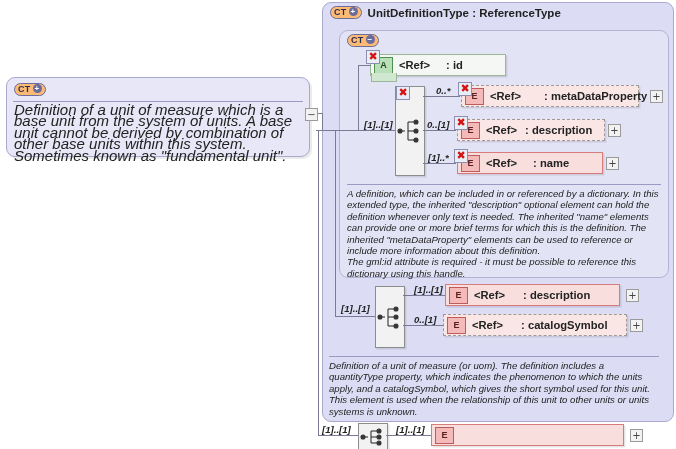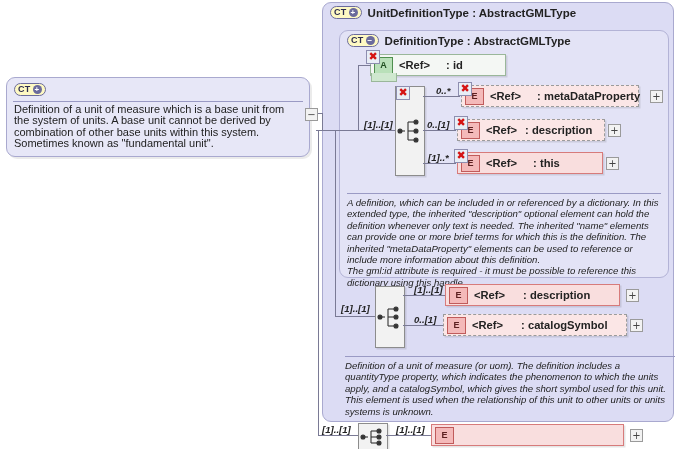--- a/index.html
+++ b/index.html
@@ -16,22 +16,22 @@
     background:#dcdcf4;border:1px solid #a9a9cf;border-radius:9px;
   }
   .typebox.inner{
     background:#e3e3f6;border:1px solid #b3b3d6;border-radius:9px;
   }
   .type-title{
     position:absolute;display:flex;align-items:center;gap:6px;
     font-weight:bold;font-size:11.5px;color:#222;white-space:nowrap;
   }
   .ct-badge{
-    display:inline-flex;align-items:center;gap:2px;
-    background:#fef9c3;border:1.4px solid #6b6b9c;border-radius:7px;
+    display:inline-flex;align-items:flex-start;gap:2px;
+    background:#fdba74;border:1.4px solid #6b6b9c;border-radius:7px;
     padding:0px 3px;font-size:9px;font-weight:bold;color:#2b2b50;
     line-height:11px;letter-spacing:.3px;
   }
   .ct-badge .pm{
     display:inline-flex;align-items:center;justify-content:center;
     width:9px;height:9px;border-radius:50%;
     background:#6b6b9c;color:#fff;font-size:8px;line-height:9px;font-weight:bold;
   }
 
   
@@ -126,44 +126,43 @@
     position:absolute;background:#e7e7f7;border:1px solid #a9a9cf;border-radius:9px;
     box-shadow:2px 2px 0 rgba(0,0,0,.08);
   }
   .rootbox .hdr{
     position:absolute;left:7px;top:5px;display:flex;align-items:center;gap:6px;
     font-weight:bold;font-size:11.5px;color:#222;white-space:nowrap;
   }
   .rootbox .rule{position:absolute;left:6px;right:6px;top:23px;height:1px;background:#9a9ac4;}
   .rootbox .doc{
     position:absolute;left:7px;right:7px;top:26px;
-    font-size:11px;line-height:11.4px;color:#222;
+    font-style:italic;font-size:15px;line-height:11.4px;color:#222;
   }
 </style>
 </head>
 <body>
 
 <div class="typebox abs" style="left:322px;top:2px;width:352px;height:420px;"></div>
 
 <div class="type-title" style="left:330px;top:6px;">
   <span class="ct-badge">
     <span>CT</span>
       <span class="pm">+</span>
   </span>
-  <span>UnitDefinitionType : AbstractGMLType</span>
+  <span>UnitDefinitionType : ReferenceType</span>
 </div>
 
 <div class="typebox inner abs" style="left:339px;top:30px;width:330px;height:248px;"></div>
 
 <div class="type-title" style="left:347px;top:34px;">
   <span class="ct-badge">
     <span>CT</span>
       <span class="pm">−</span>
   </span>
-  <span>DefinitionType : AbstractGMLType</span>
 </div>
 
 <div class="node attr abs" style="left:370px;top:54px;width:136px;">
   <span class="icon-a">
       <span>A</span>
     </span>
   <span class="labels">
     <span class="ref">&lt;Ref&gt;</span>
     <span class="nm" style="margin-left:16px;">: id</span>
   </span>
@@ -196,21 +195,21 @@
 <div class="ln lnh" style="left:423px;top:96px;width:37px;"></div>
 <div class="ln lnh" style="left:423px;top:130px;width:33px;"></div>
 <div class="ln lnh" style="left:423px;top:163px;width:33px;"></div>
 
 <div class="node elem opt abs" style="left:461px;top:85px;width:178px;">
   <span class="icon-e">
       <span>E</span>
     </span>
   <span class="labels">
     <span class="ref">&lt;Ref&gt;</span>
-    <span class="nm" style="margin-left:16px;">: metaDataProperty</span>
+    <span class="nm" style="margin-left:23px;">: metaDataProperty</span>
   </span>
 </div>
 <div class="badge-x" style="left:458px;top:82px;">✖</div>
 <div class="plusbtn" style="left:650px;top:90px;">+</div>
 <div class="card" style="left:436px;top:85px;">0..*</div>
 
 <div class="node elem opt abs" style="left:457px;top:119px;width:148px;">
   <span class="icon-e">
       <span>E</span>
     </span>
@@ -222,28 +221,28 @@
 <div class="badge-x" style="left:454px;top:116px;">✖</div>
 <div class="plusbtn" style="left:608px;top:124px;">+</div>
 <div class="card" style="left:427px;top:119px;">0..[1]</div>
 
 <div class="node elem abs" style="left:457px;top:152px;width:146px;">
   <span class="icon-e">
       <span>E</span>
     </span>
   <span class="labels">
     <span class="ref">&lt;Ref&gt;</span>
-    <span class="nm" style="margin-left:16px;">: this</span>
+    <span class="nm" style="margin-left:16px;">: name</span>
   </span>
 </div>
 <div class="badge-x" style="left:454px;top:149px;">✖</div>
 <div class="plusbtn" style="left:606px;top:157px;">+</div>
 <div class="card" style="left:428px;top:152px;">[1]..*</div>
 
-<div class="annot" style="left:347px;top:193px;width:314px;">
+<div class="annot" style="left:347px;top:184px;width:314px;">
   <p>A definition, which can be included in or referenced by a dictionary. In this extended type, the inherited "description" optional element can hold the definition whenever only text is needed. The inherited "name" elements can provide one or more brief terms for which this is the definition. The inherited "metaDataProperty" elements can be used to reference or include more information about this definition.</p>
   <p>The gml:id attribute is required - it must be possible to reference this dictionary using this handle.</p>
 </div>
 
 <div class="seqbox" style="left:375px;top:286px;width:28px;height:60px;">
   <svg class="seqicon" width="28" height="60" viewBox="0 0 28 60">
     <g stroke="#333" stroke-width="1.1" fill="#333">
       <line x1="3" y1="30" x2="9" y2="30"></line>
       <circle cx="4" cy="30" r="2"></circle>
       <line x1="12" y1="22" x2="12" y2="39"></line>
@@ -280,21 +279,21 @@
       <span>E</span>
     </span>
   <span class="labels">
     <span class="ref">&lt;Ref&gt;</span>
     <span class="nm" style="margin-left:18px;">: catalogSymbol</span>
   </span>
 </div>
 <div class="plusbtn" style="left:630px;top:319px;">+</div>
 <div class="card" style="left:414px;top:314px;">0..[1]</div>
 
-<div class="annot" style="left:345px;top:356px;width:330px;">
+<div class="annot" style="left:329px;top:356px;width:330px;">
   <p>Definition of a unit of measure (or uom). The definition includes a quantityType property, which indicates the phenomenon to which the units apply, and a catalogSymbol, which gives the short symbol used for this unit. This element is used when the relationship of this unit to other units or units systems is unknown.</p>
 </div>
 
 <div class="seqbox" style="left:358px;top:423px;width:28px;height:26px;">
   <svg class="seqicon" width="28" height="26" viewBox="0 0 28 26">
     <g stroke="#333" stroke-width="1.1" fill="#333">
       <line x1="3" y1="13" x2="9" y2="13"></line>
       <circle cx="4" cy="13" r="2"></circle>
       <line x1="12" y1="7" x2="12" y2="19"></line>
       <line x1="12" y1="7" x2="18" y2="7"></line>

